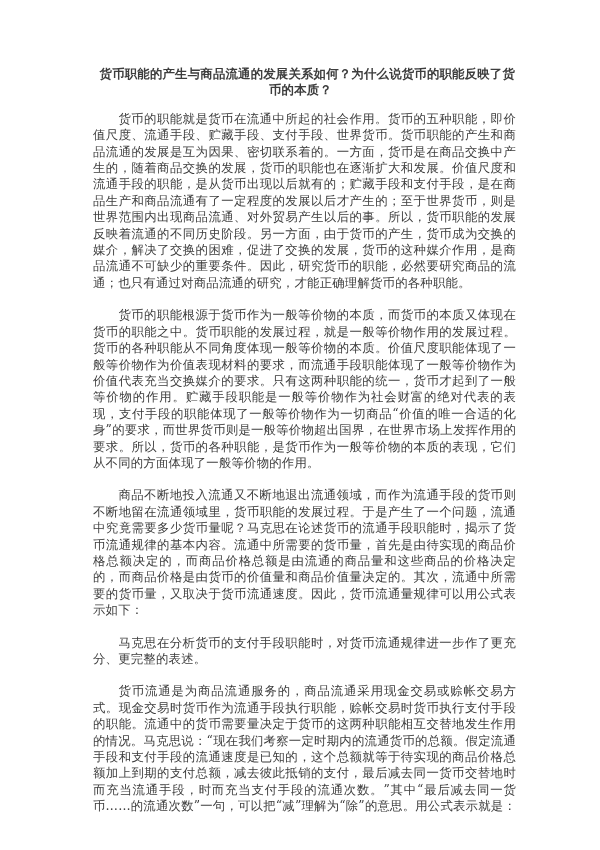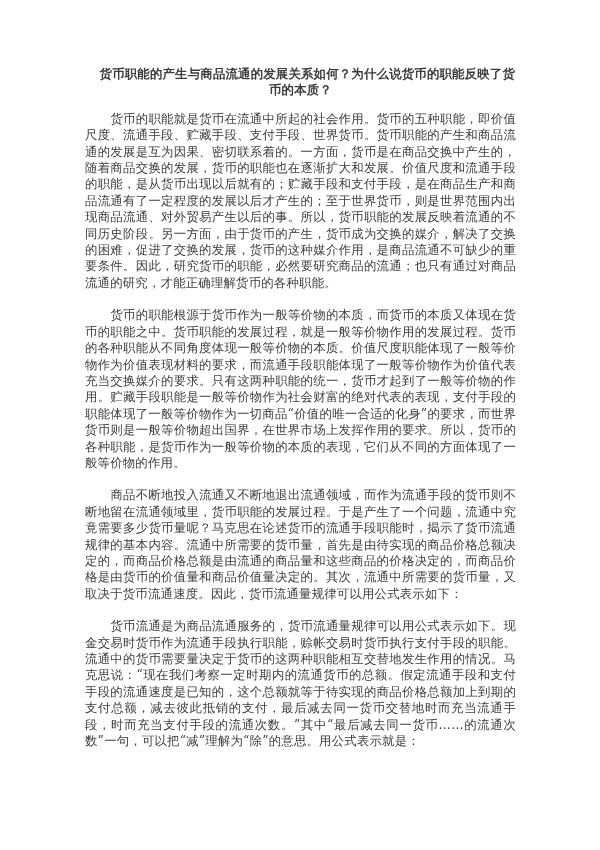--- a/index.html
+++ b/index.html
@@ -22,31 +22,32 @@
   }
   .heading {
     font-weight: bold;
     text-indent: 1.1em;
     margin: 32px 0 12px 0;
     text-align: center;
   }
   .heading:first-child { margin-top: 0; }
   .para {
     text-indent: 2.05em;
-    margin: 0 0 16px 0;
+    margin: 0 0 16px 8px;
   }
   .formula-gap {
     height: 30px;
   }
 </style>
 </head>
 <body>
 
 <div class="page">
   <div class="content" id="doc-content">
       <div class="heading">货币职能的产生与商品流通的发展关系如何？为什么说货币的职能反映了货币的本质？</div>
       <div class="para">货币的职能就是货币在流通中所起的社会作用。货币的五种职能，即价值尺度、流通手段、贮藏手段、支付手段、世界货币。货币职能的产生和商品流通的发展是互为因果、密切联系着的。一方面，货币是在商品交换中产生的，随着商品交换的发展，货币的职能也在逐渐扩大和发展。价值尺度和流通手段的职能，是从货币出现以后就有的；贮藏手段和支付手段，是在商品生产和商品流通有了一定程度的发展以后才产生的；至于世界货币，则是世界范围内出现商品流通、对外贸易产生以后的事。所以，货币职能的发展反映着流通的不同历史阶段。另一方面，由于货币的产生，货币成为交换的媒介，解决了交换的困难，促进了交换的发展，货币的这种媒介作用，是商品流通不可缺少的重要条件。因此，研究货币的职能，必然要研究商品的流通；也只有通过对商品流通的研究，才能正确理解货币的各种职能。</div>
       <div class="para">货币的职能根源于货币作为一般等价物的本质，而货币的本质又体现在货币的职能之中。货币职能的发展过程，就是一般等价物作用的发展过程。货币的各种职能从不同角度体现一般等价物的本质。价值尺度职能体现了一般等价物作为价值表现材料的要求，而流通手段职能体现了一般等价物作为价值代表充当交换媒介的要求。只有这两种职能的统一，货币才起到了一般等价物的作用。贮藏手段职能是一般等价物作为社会财富的绝对代表的表现，支付手段的职能体现了一般等价物作为一切商品“价值的唯一合适的化身”的要求，而世界货币则是一般等价物超出国界，在世界市场上发挥作用的要求。所以，货币的各种职能，是货币作为一般等价物的本质的表现，它们从不同的方面体现了一般等价物的作用。</div>
       <div class="para">商品不断地投入流通又不断地退出流通领域，而作为流通手段的货币则不断地留在流通领域里，货币职能的发展过程。于是产生了一个问题，流通中究竟需要多少货币量呢？马克思在论述货币的流通手段职能时，揭示了货币流通规律的基本内容。流通中所需要的货币量，首先是由待实现的商品价格总额决定的，而商品价格总额是由流通的商品量和这些商品的价格决定的，而商品价格是由货币的价值量和商品价值量决定的。其次，流通中所需要的货币量，又取决于货币流通速度。因此，货币流通量规律可以用公式表示如下：</div>
-      <div class="para">货币流通是为商品流通服务的，货币流通量规律可以用公式表示如下。现金交易时货币作为流通手段执行职能，赊帐交易时货币执行支付手段的职能。流通中的货币需要量决定于货币的这两种职能相互交替地发生作用的情况。马克思说：“现在我们考察一定时期内的流通货币的总额。假定流通手段和支付手段的流通速度是已知的，这个总额就等于待实现的商品价格总额加上到期的支付总额，减去彼此抵销的支付，最后减去同一货币交替地时而充当流通手段，时而充当支付手段的流通次数。”其中“最后减去同一货币……的流通次数”一句，可以把“减”理解为“除”的意思。用公式表示就是：</div>
+      <div class="para">马克思在分析货币的支付手段职能时，对货币流通规律进一步作了更充分、更完整的表述。</div>
+      <div class="para">货币流通是为商品流通服务的，商品流通采用现金交易或赊帐交易方式。现金交易时货币作为流通手段执行职能，赊帐交易时货币执行支付手段的职能。流通中的货币需要量决定于货币的这两种职能相互交替地发生作用的情况。马克思说：“现在我们考察一定时期内的流通货币的总额。假定流通手段和支付手段的流通速度是已知的，这个总额就等于待实现的商品价格总额加上到期的支付总额，减去彼此抵销的支付，最后减去同一货币交替地时而充当流通手段，时而充当支付手段的流通次数。”其中“最后减去同一货币……的流通次数”一句，可以把“减”理解为“除”的意思。用公式表示就是：</div>
       <div class="formula-gap"></div>
     </div>
 </div>
 
 </body></html>

